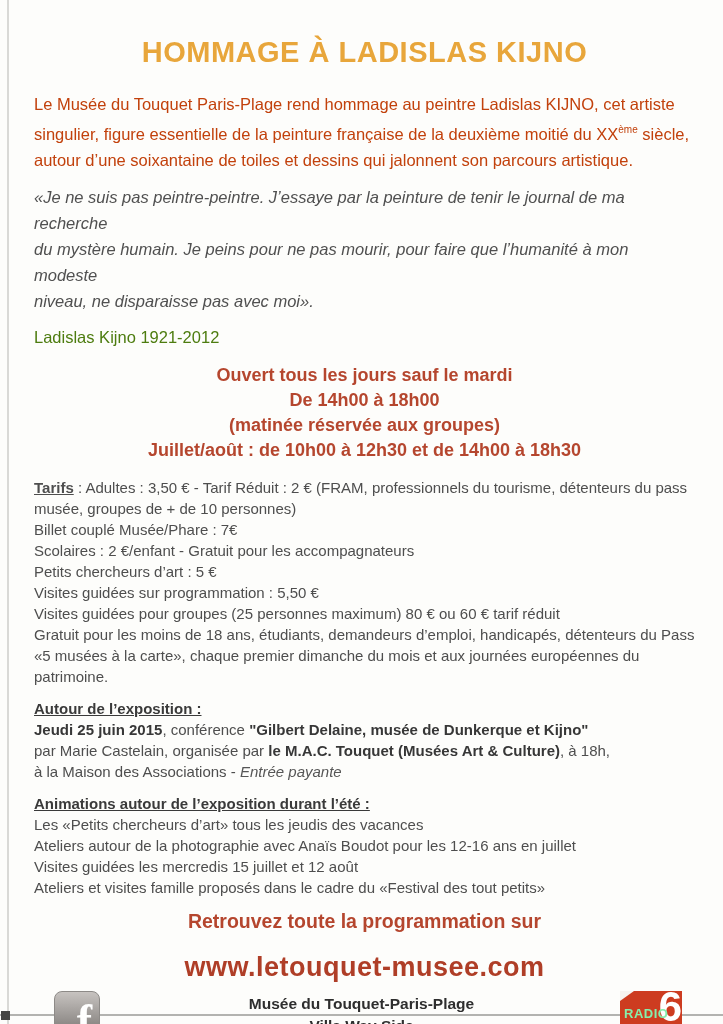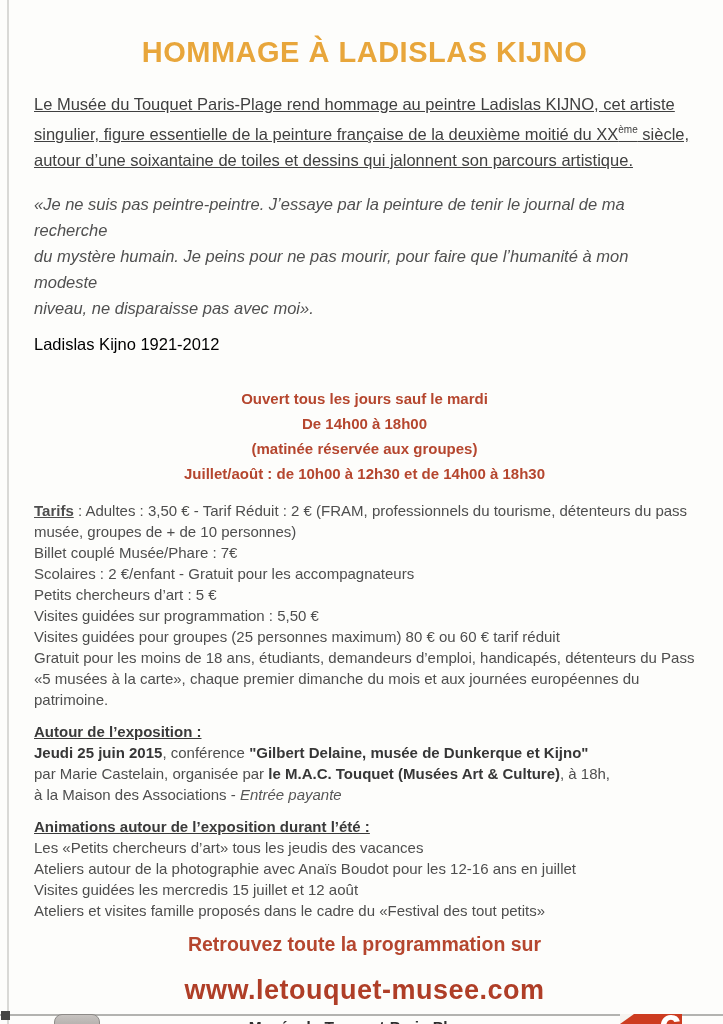--- a/index.html
+++ b/index.html
@@ -23,32 +23,32 @@
 
   .title {
     text-align: center;
     color: #E8A63B;
     font-size: 29px;
     font-weight: bold;
     letter-spacing: 0.5px;
     margin: 6px 0 22px 0;
   }
 
-  .intro { font-size: 16.5px; line-height: 26px; color: #404040; margin-bottom: 18px; text-decoration: underline; }
+  .intro { font-size: 16.5px; line-height: 26px; color: #c2410c; margin-bottom: 11px; }
   .intro sup { font-size: 10px; vertical-align: super; }
 
   .quote { font-style: italic; font-size: 16.5px; line-height: 26px; color: #505050; margin-bottom: 9px; }
 
-  .dates { font-size: 16.5px; color: #000000; margin: 14px 0 32px 0; }
+  .dates { font-size: 16.5px; color: #4d7c0f; margin: 14px 0 16px 0; }
 
   .hours {
     text-align: center;
     color: #B5462E;
     font-weight: bold;
-    font-size: 15px;
+    font-size: 18px;
     line-height: 25px;
     margin-bottom: 14px;
   }
 
   .body-block { font-size: 15px; line-height: 21px; color: #4e4e4e; }
   .tarifs { margin-bottom: 11px; }
   .underlined { text-decoration: underline; font-weight: bold; }
 
   .section-heading {
     font-weight: bold;

